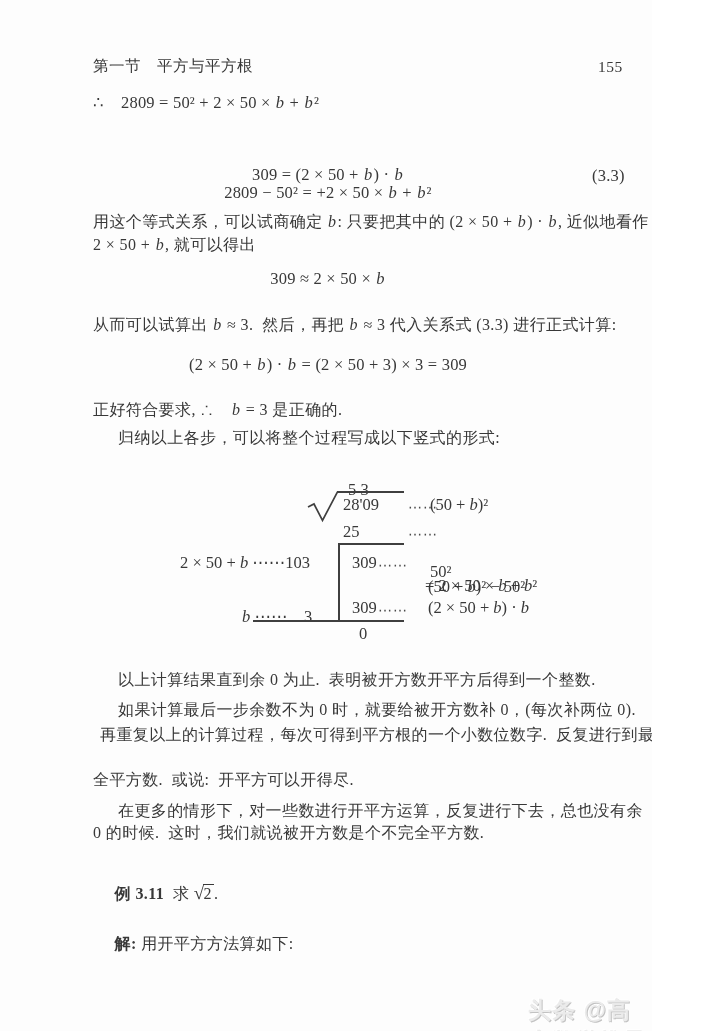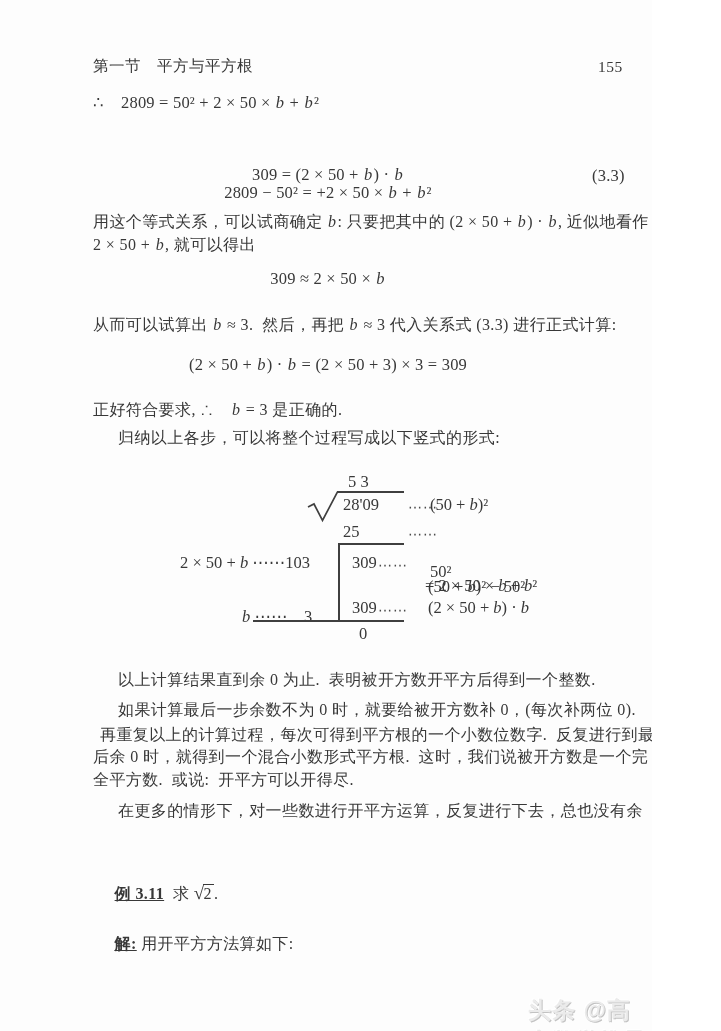--- a/index.html
+++ b/index.html
@@ -8,21 +8,21 @@
     background:#fdfdfd; overflow:hidden;
     font-family:"Liberation Serif","DejaVu Serif",serif;
     color:#383838;
   }
   .abs { position:absolute; white-space:pre; line-height:1.15; }
   .cn   { font-size:16px; letter-spacing:0.4px; }
   .math { font-size:16.5px; letter-spacing:0.2px; }
   .math i, .cn i { font-style:italic; padding:0 1px; }
   .hdr { font-size:15.5px; letter-spacing:0.5px; }
   .eqc { left:93px; width:470px; text-align:center; }
-  .bold { font-weight:bold;text-decoration:underline; }
+  .bold { font-weight:bold; }
   
   .diagram { position:absolute; left:160px; top:470px; width:460px; height:180px; }
   .dg { position:absolute; white-space:pre; font-size:16.5px; line-height:1.1; }
   .dots { font-size:14px; letter-spacing:1px; color:#4a4a4a; }
   .line { position:absolute; background:#3f3f3f; height:1.6px; }
   .vline { position:absolute; background:#3f3f3f; width:1.6px; }
   .radical-svg { position:absolute; }
   
   .sqrt-wrap { white-space:nowrap; }
   .sqrt-sign { font-size:19px; }
@@ -55,21 +55,21 @@
   <div class="abs math eqc" style="top:270px;">309 ≈ 2 × 50 × <i>b</i></div>
 
   <div class="abs cn" style="left:93px; top:316px;">从而可以试算出 <i>b</i> ≈ 3.  然后，再把 <i>b</i> ≈ 3 代入关系式 (3.3) 进行正式计算:</div>
 
   <div class="abs math eqc" style="top:356px;">(2 × 50 + <i>b</i>) · <i>b</i> = (2 × 50 + 3) × 3 = 309</div>
 
   <div class="abs cn" style="left:93px; top:401px;">正好符合要求, ∴    <i>b</i> = 3 是正确的.</div>
   <div class="abs cn" style="left:118px; top:429px;">归纳以上各步，可以将整个过程写成以下竖式的形式:</div>
 
   <div class="diagram">
-    <span class="dg" style="left:188px; top:3px;">5 3</span>
+    <span class="dg" style="left:188px; top:11px;">5 3</span>
 
     <svg class="radical-svg" style="left:147px; top:21px;" width="32" height="32" viewBox="0 0 32 32">
       <polyline points="1,16 7,13 15.5,29.5 30.5,0.8" fill="none" stroke="#3f3f3f" stroke-width="1.7"></polyline>
     </svg>
     <div class="line" style="left:177px; top:21px; width:67px;"></div>
 
     <span class="dg" style="left:183px; top:26px;">28'09</span>
     <span class="dg dots" style="left:248px; top:30px;">⋯⋯</span>
     <span class="dg" style="left:270px; top:26px;">(50 + <i>b</i>)²</span>
 
@@ -92,23 +92,23 @@
     <span class="dg dots" style="left:218px; top:133px;">⋯⋯</span>
     <span class="dg" style="left:268px; top:129px;">(2 × 50 + <i>b</i>) · <i>b</i></span>
 
     <div class="line" style="left:93px; top:150px; width:151px;"></div>
     <span class="dg" style="left:199px; top:155px;">0</span>
   </div>
 
   <div class="abs cn" style="left:118px; top:671px;">以上计算结果直到余 0 为止.  表明被开方数开平方后得到一个整数.</div>
   <div class="abs cn" style="left:118px; top:701px;">如果计算最后一步余数不为 0 时，就要给被开方数补 0，(每次补两位 0).</div>
   <div class="abs cn" style="left:100px; top:726px;">再重复以上的计算过程，每次可得到平方根的一个小数位数字.  反复进行到最</div>
-  <div class="abs cn" style="left:93px; top:748px;">后余 0 时，就得到一个混合小数形式平方根.  这时，我们说被开方数是一个完</div>
   <div class="abs cn" style="left:93px; top:771px;">全平方数.  或说:  开平方可以开得尽.</div>
   <div class="abs cn" style="left:118px; top:802px;">在更多的情形下，对一些数进行开平方运算，反复进行下去，总也没有余</div>
+  <div class="abs cn" style="left:93px; top:824px;">0 的时候.  这时，我们就说被开方数是个不完全平方数.</div>
 
   <div class="abs cn" style="left:97px; top:864px;">
     <span class="bold">例 3.11</span><span>  </span><span>求</span><span> </span><span class="sqrt-wrap"><span class="sqrt-sign">√</span><span class="sqrt-bar">2</span></span><span>.</span>
   </div>
 
   <div class="abs cn" style="left:97px; top:917px;">
     <span class="bold">解:</span><span> </span><span>用开平方方法算如下:</span>
   </div>
 
   <div class="watermark">头条 @高中数学推导</div>

